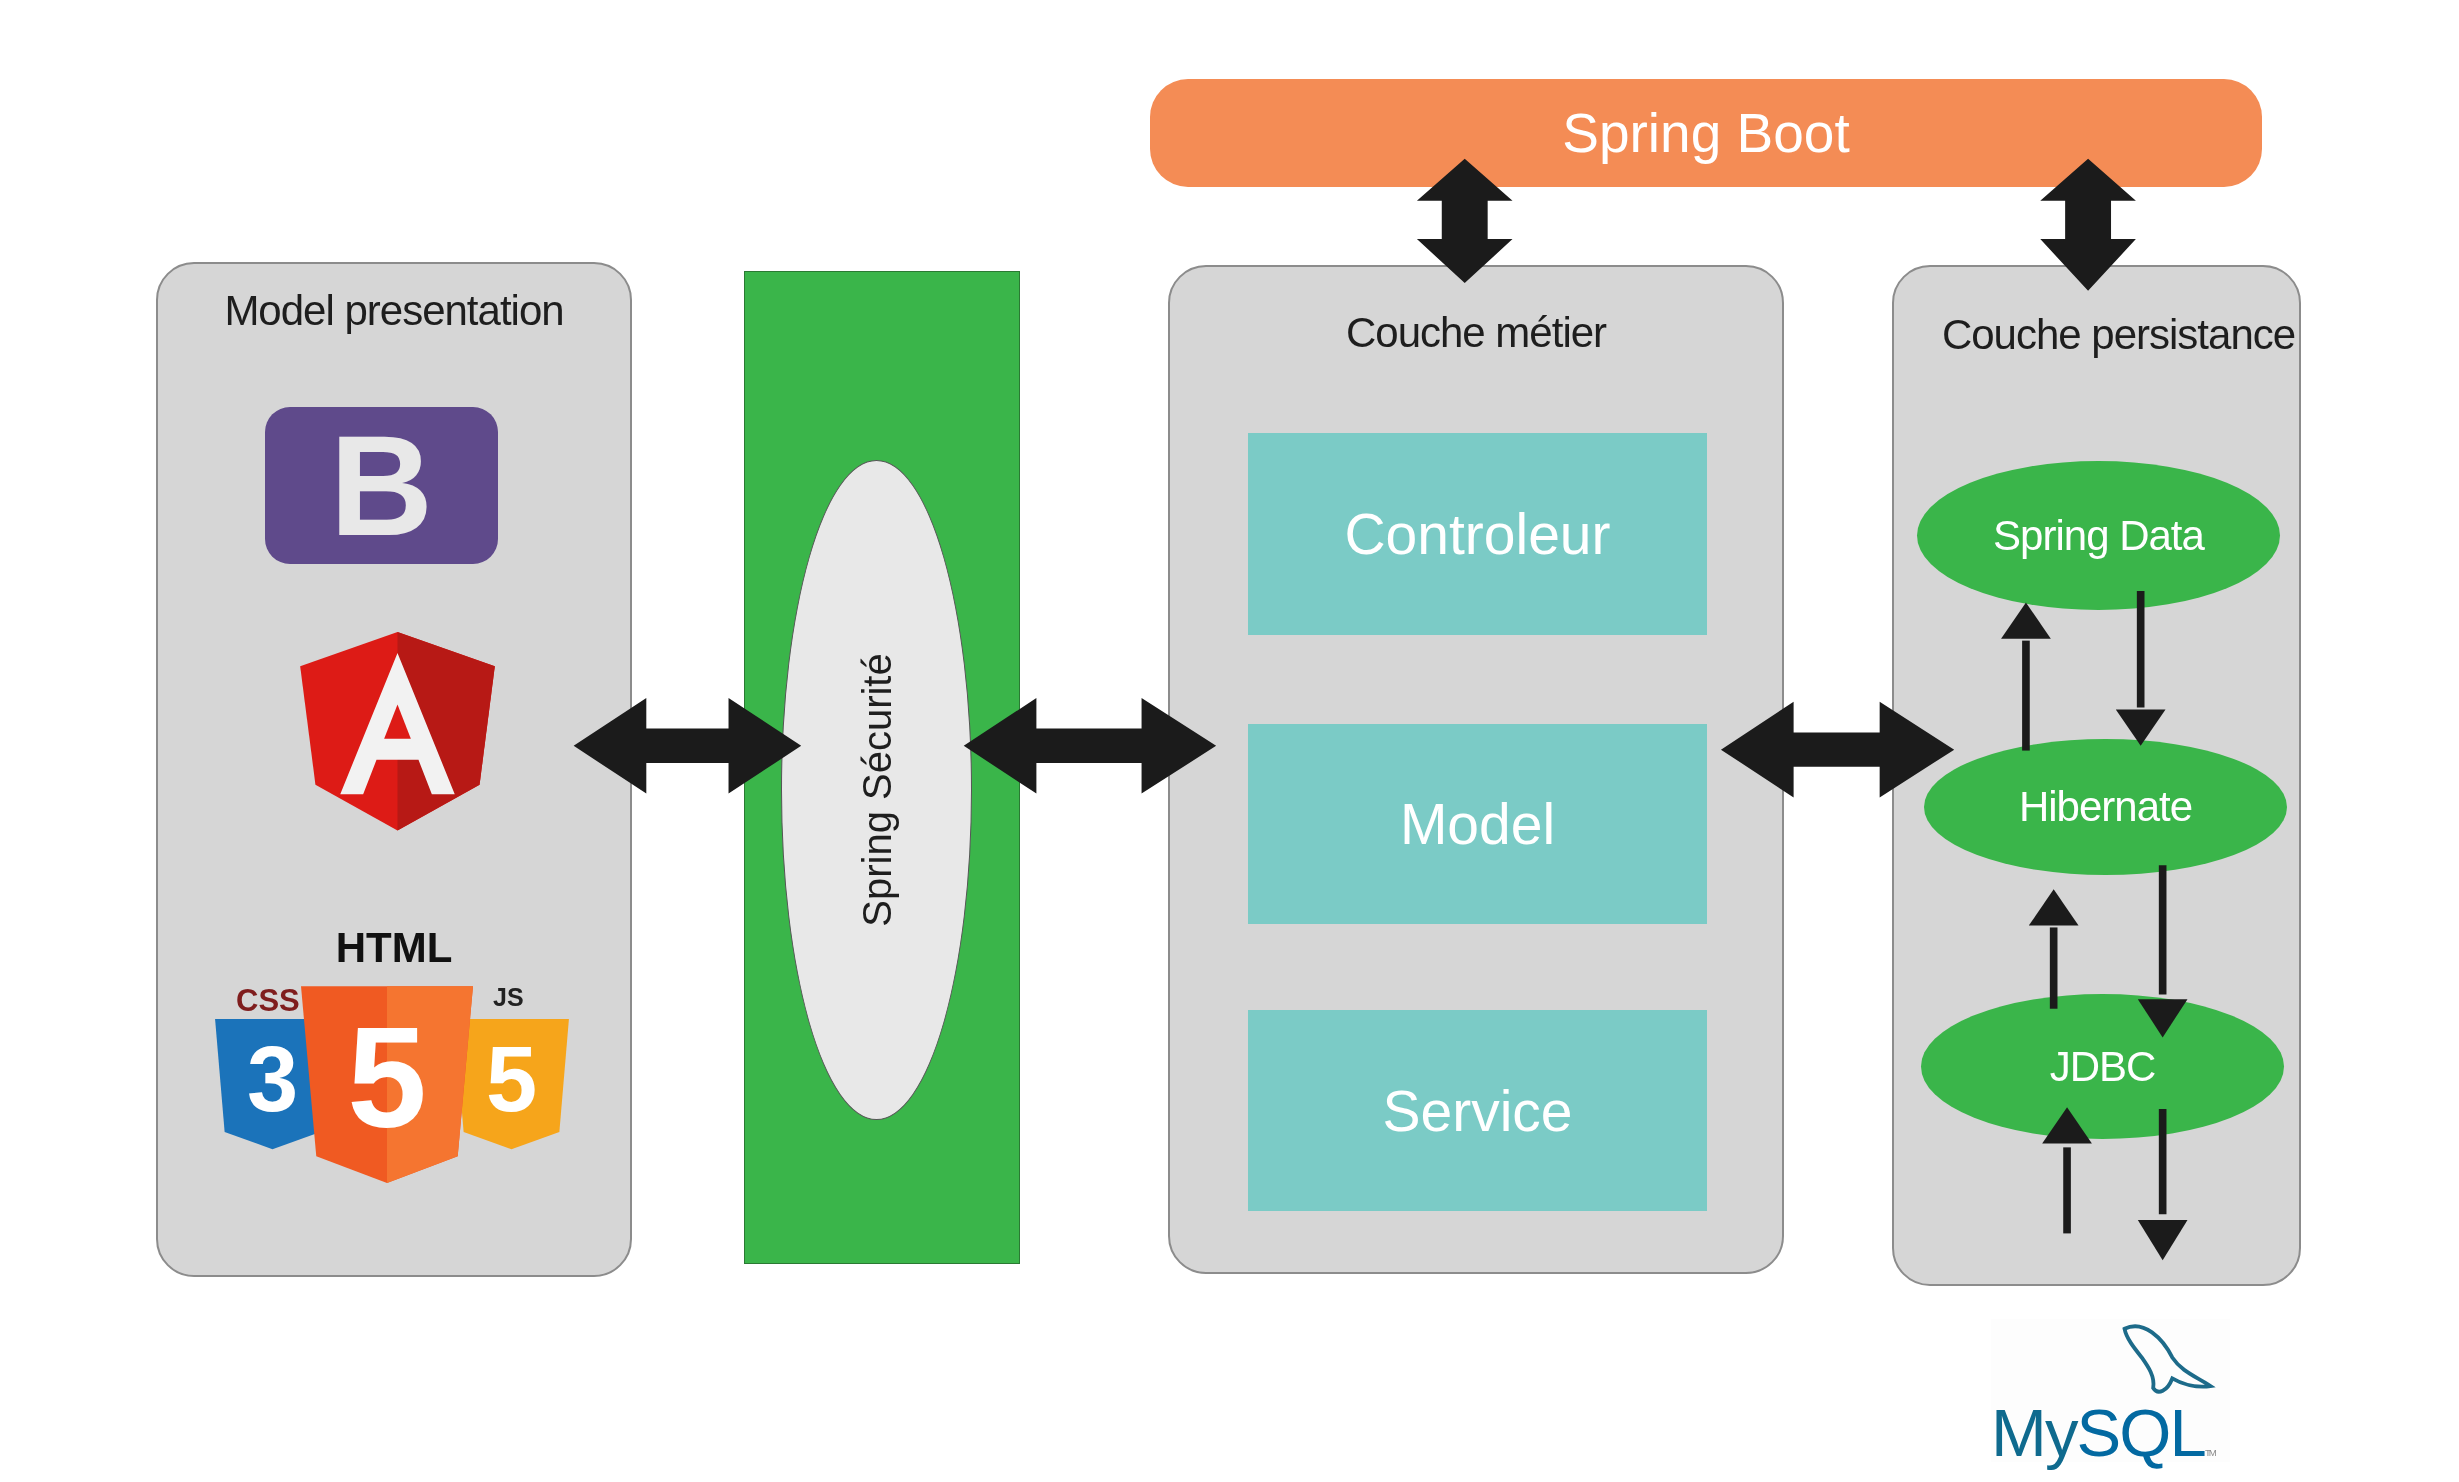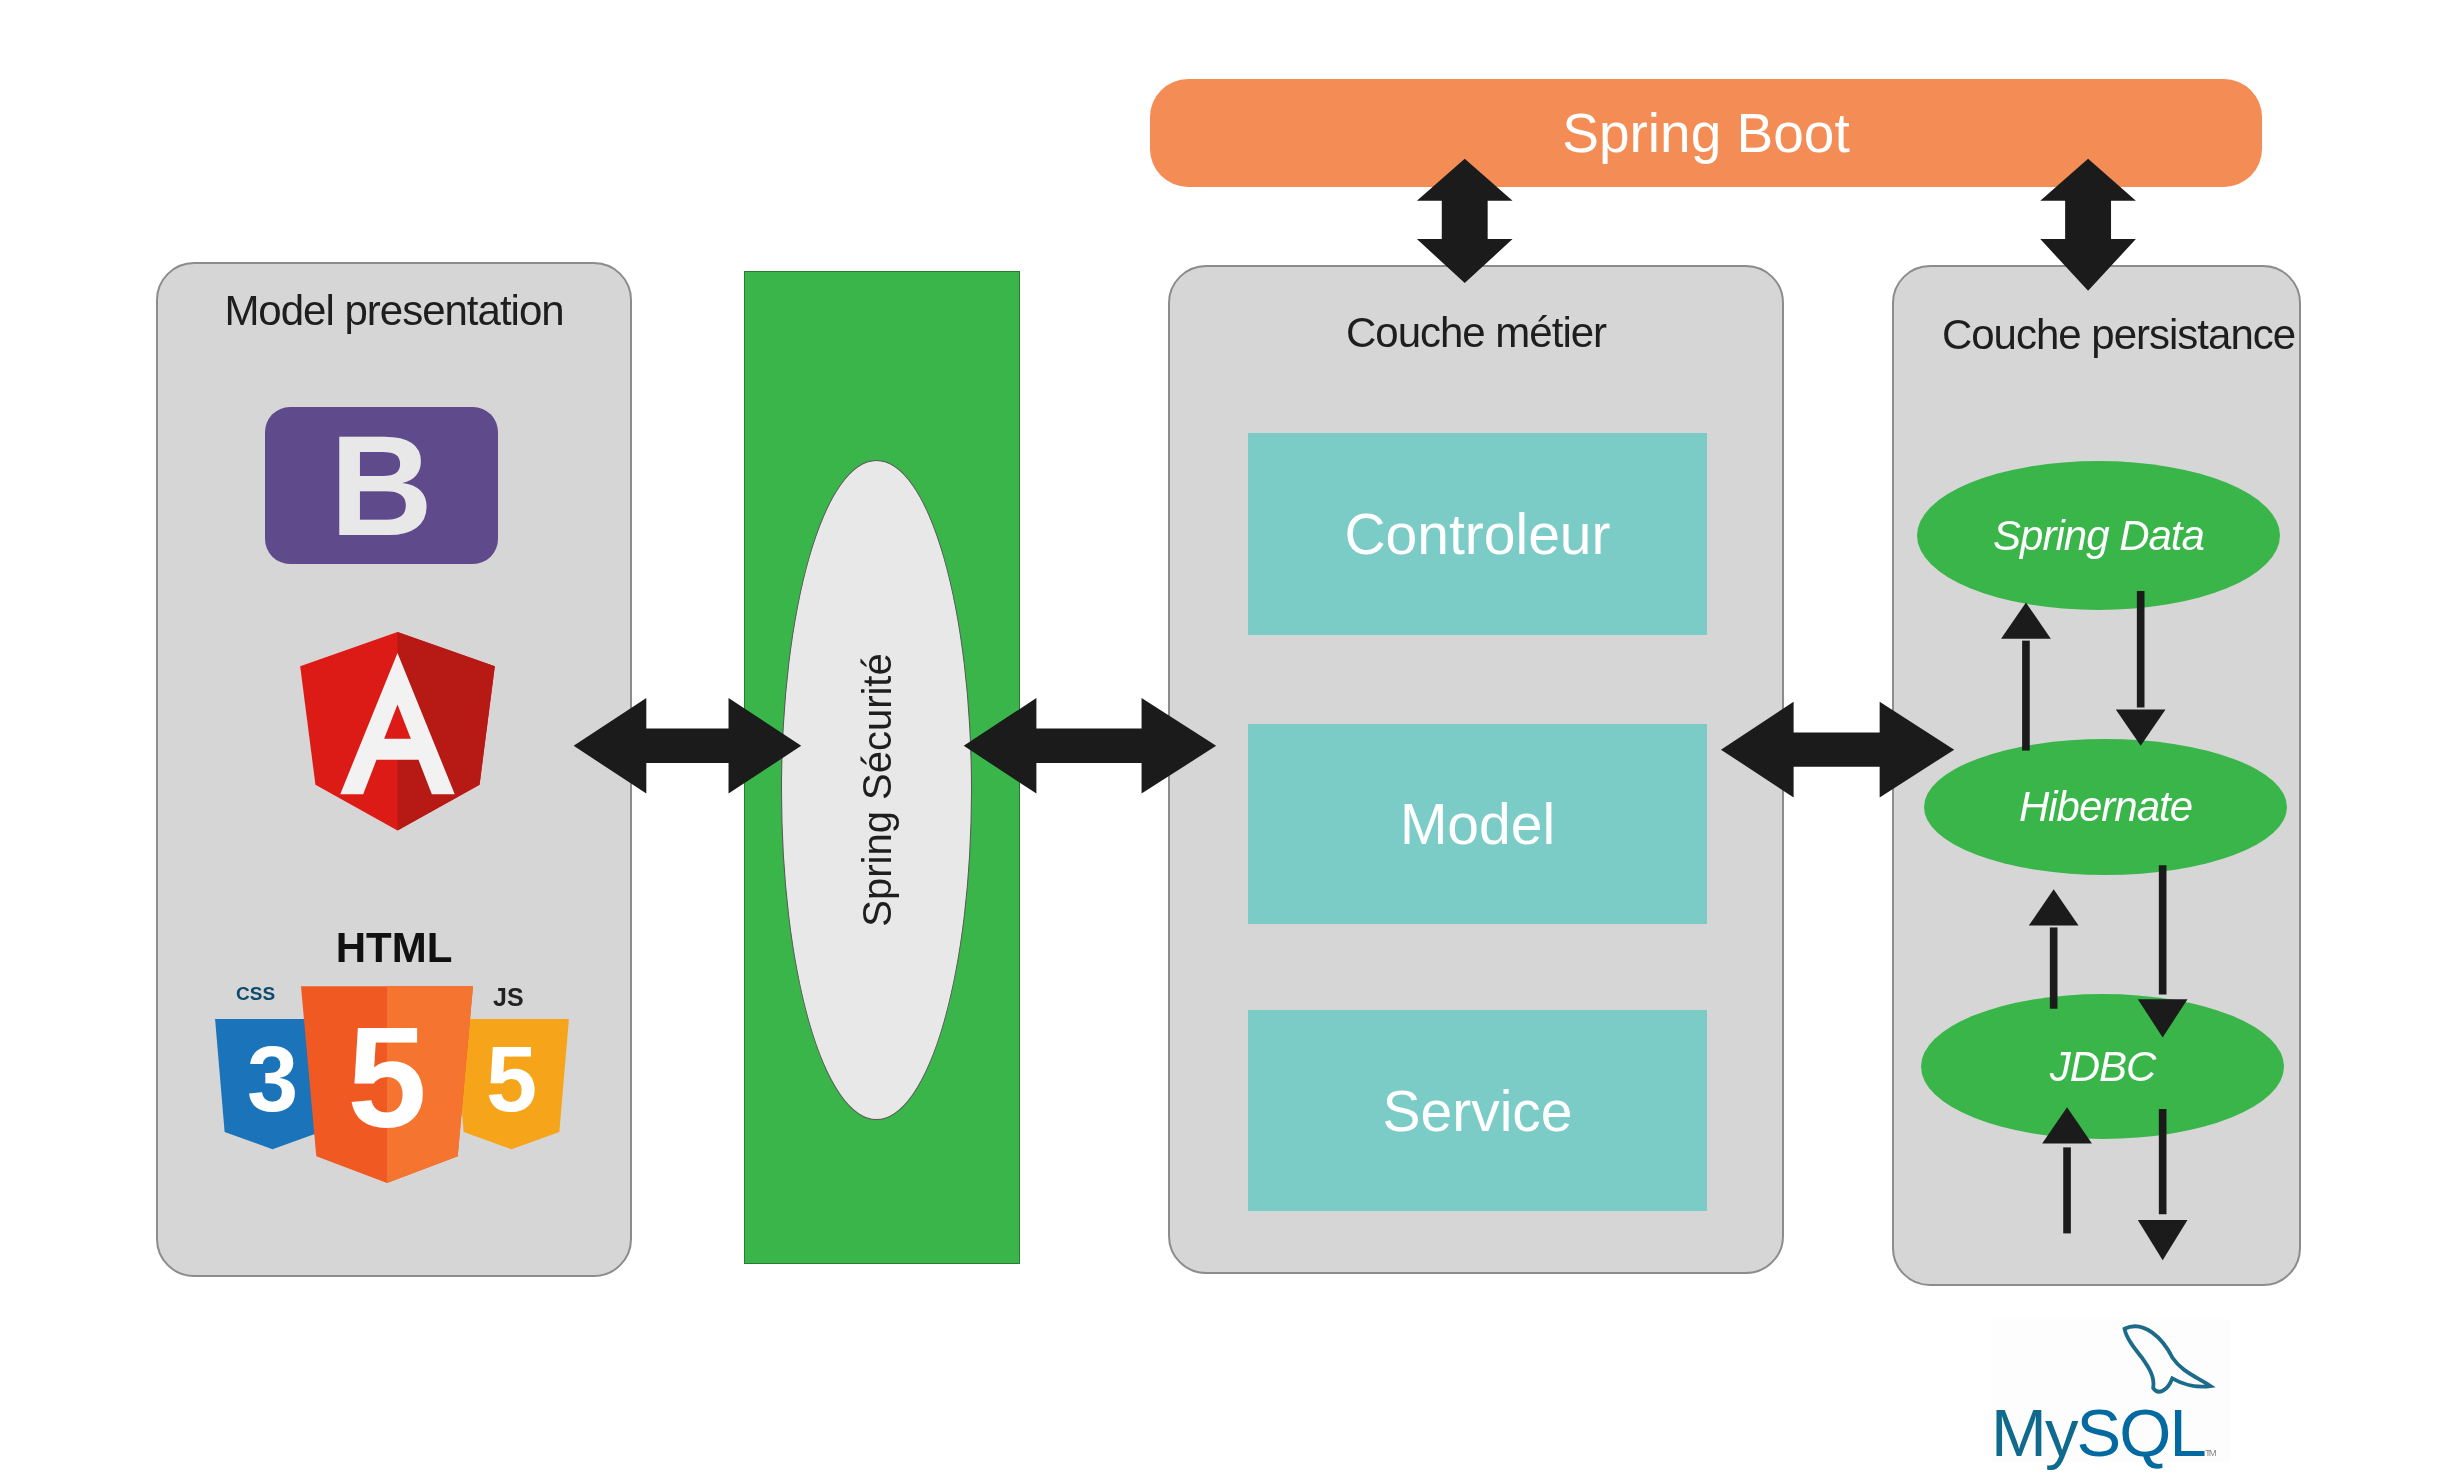--- a/index.html
+++ b/index.html
@@ -3,21 +3,21 @@
 <meta charset="utf-8">
 <style>
   html, body { margin:0; padding:0; background:#ffffff; }
   body { width:2460px; height:1483px; position:relative; overflow:hidden; font-family:"Liberation Sans", sans-serif; }
   .layer-box { position:absolute; background:#d6d6d6; border:2.9px solid #8c8c8c; border-radius:38px; box-sizing:border-box; }
   .layer-title { position:absolute; left:0; right:0; text-align:center; color:#1e1e1e; font-size:42px; letter-spacing:-1px; }
   .spring-boot { position:absolute; left:1150px; top:79px; width:1112px; height:108px; background:#f48c55; border-radius:38px; color:#fff; font-size:55px; text-align:center; line-height:108px; }
   .security { position:absolute; left:744px; top:271px; width:276px; height:993px; background:#3ab54a; border:1.9px solid #2a7a33; box-sizing:border-box; }
   .security-title { position:absolute; left:0; right:0; top:21px; text-align:center; color:#fff; font-size:42px; line-height:54px; }
   .teal { position:absolute; left:1248px; width:459px; background:#7bcbc6; color:#fff; font-size:57px; display:flex; align-items:center; justify-content:center; }
-  .oval { position:absolute; background:#3ab54a; border-radius:50%; color:#fff; font-size:42px; display:flex; align-items:center; justify-content:center; letter-spacing:-1px;font-style:italic; }
+  .oval { position:absolute; background:#3ab54a; border-radius:50%; color:#fff; font-size:42px; display:flex; align-items:center; justify-content:center; letter-spacing:-1px; }
   svg.overlay { position:absolute; left:0; top:0; }
 </style>
 </head>
 <body>
 
 <div class="spring-boot">
   <span>Spring Boot</span>
 </div>
 
 <div class="layer-box" style="left:156px; top:262px; width:476px; height:1015px;">
@@ -30,21 +30,21 @@
   <div style="position:absolute; left:115px; top:368px; width:249px; height:229px;">
     <svg width="249" height="229" viewBox="0 0 260 240">
       <polygon points="130,0 232,36 216,160 130,208 44,160 28,36" fill="#dd1b16"></polygon>
       <polygon points="130,0 232,36 216,160 130,208" fill="#b71915"></polygon>
       <polygon points="130,22 70,170 94,170 108,134 152,134 166,170 190,170" fill="#f2f2f2"></polygon>
       <polygon points="116,112 144,112 130,76" fill="#dd1b16"></polygon>
     </svg>
   </div>
 
   <div style="position:absolute; left:0; right:0; top:660px; text-align:center; font-weight:bold; font-size:42px; color:#111;">HTML</div>
-  <div style="position:absolute; left:78px; top:719px; font-weight:bold; font-size:19px; color:#0c4a6e;">CSS</div>
+  <div style="position:absolute; left:78px; top:719px; font-weight:bold; font-size:31px; color:#7f1d1d;">CSS</div>
   <div style="position:absolute; left:335px; top:719px; font-weight:bold; font-size:25px; color:#222;">JS</div>
 
   <div style="position:absolute; left:57px; top:755px; width:115px; height:134px;">
     <svg width="115" height="134" viewBox="0 0 120 140">
       <polygon points="0,0 120,0 110,118 60,136 10,118" fill="#1b73ba"></polygon>
     </svg>
     <div style="position:absolute; left:0; right:0; top:7.6px; text-align:center; color:#fff; font-weight:bold; font-size:92px;">3</div>
   </div>
   <div style="position:absolute; left:296px; top:755px; width:115px; height:134px;">
     <svg width="115" height="134" viewBox="0 0 120 140">

